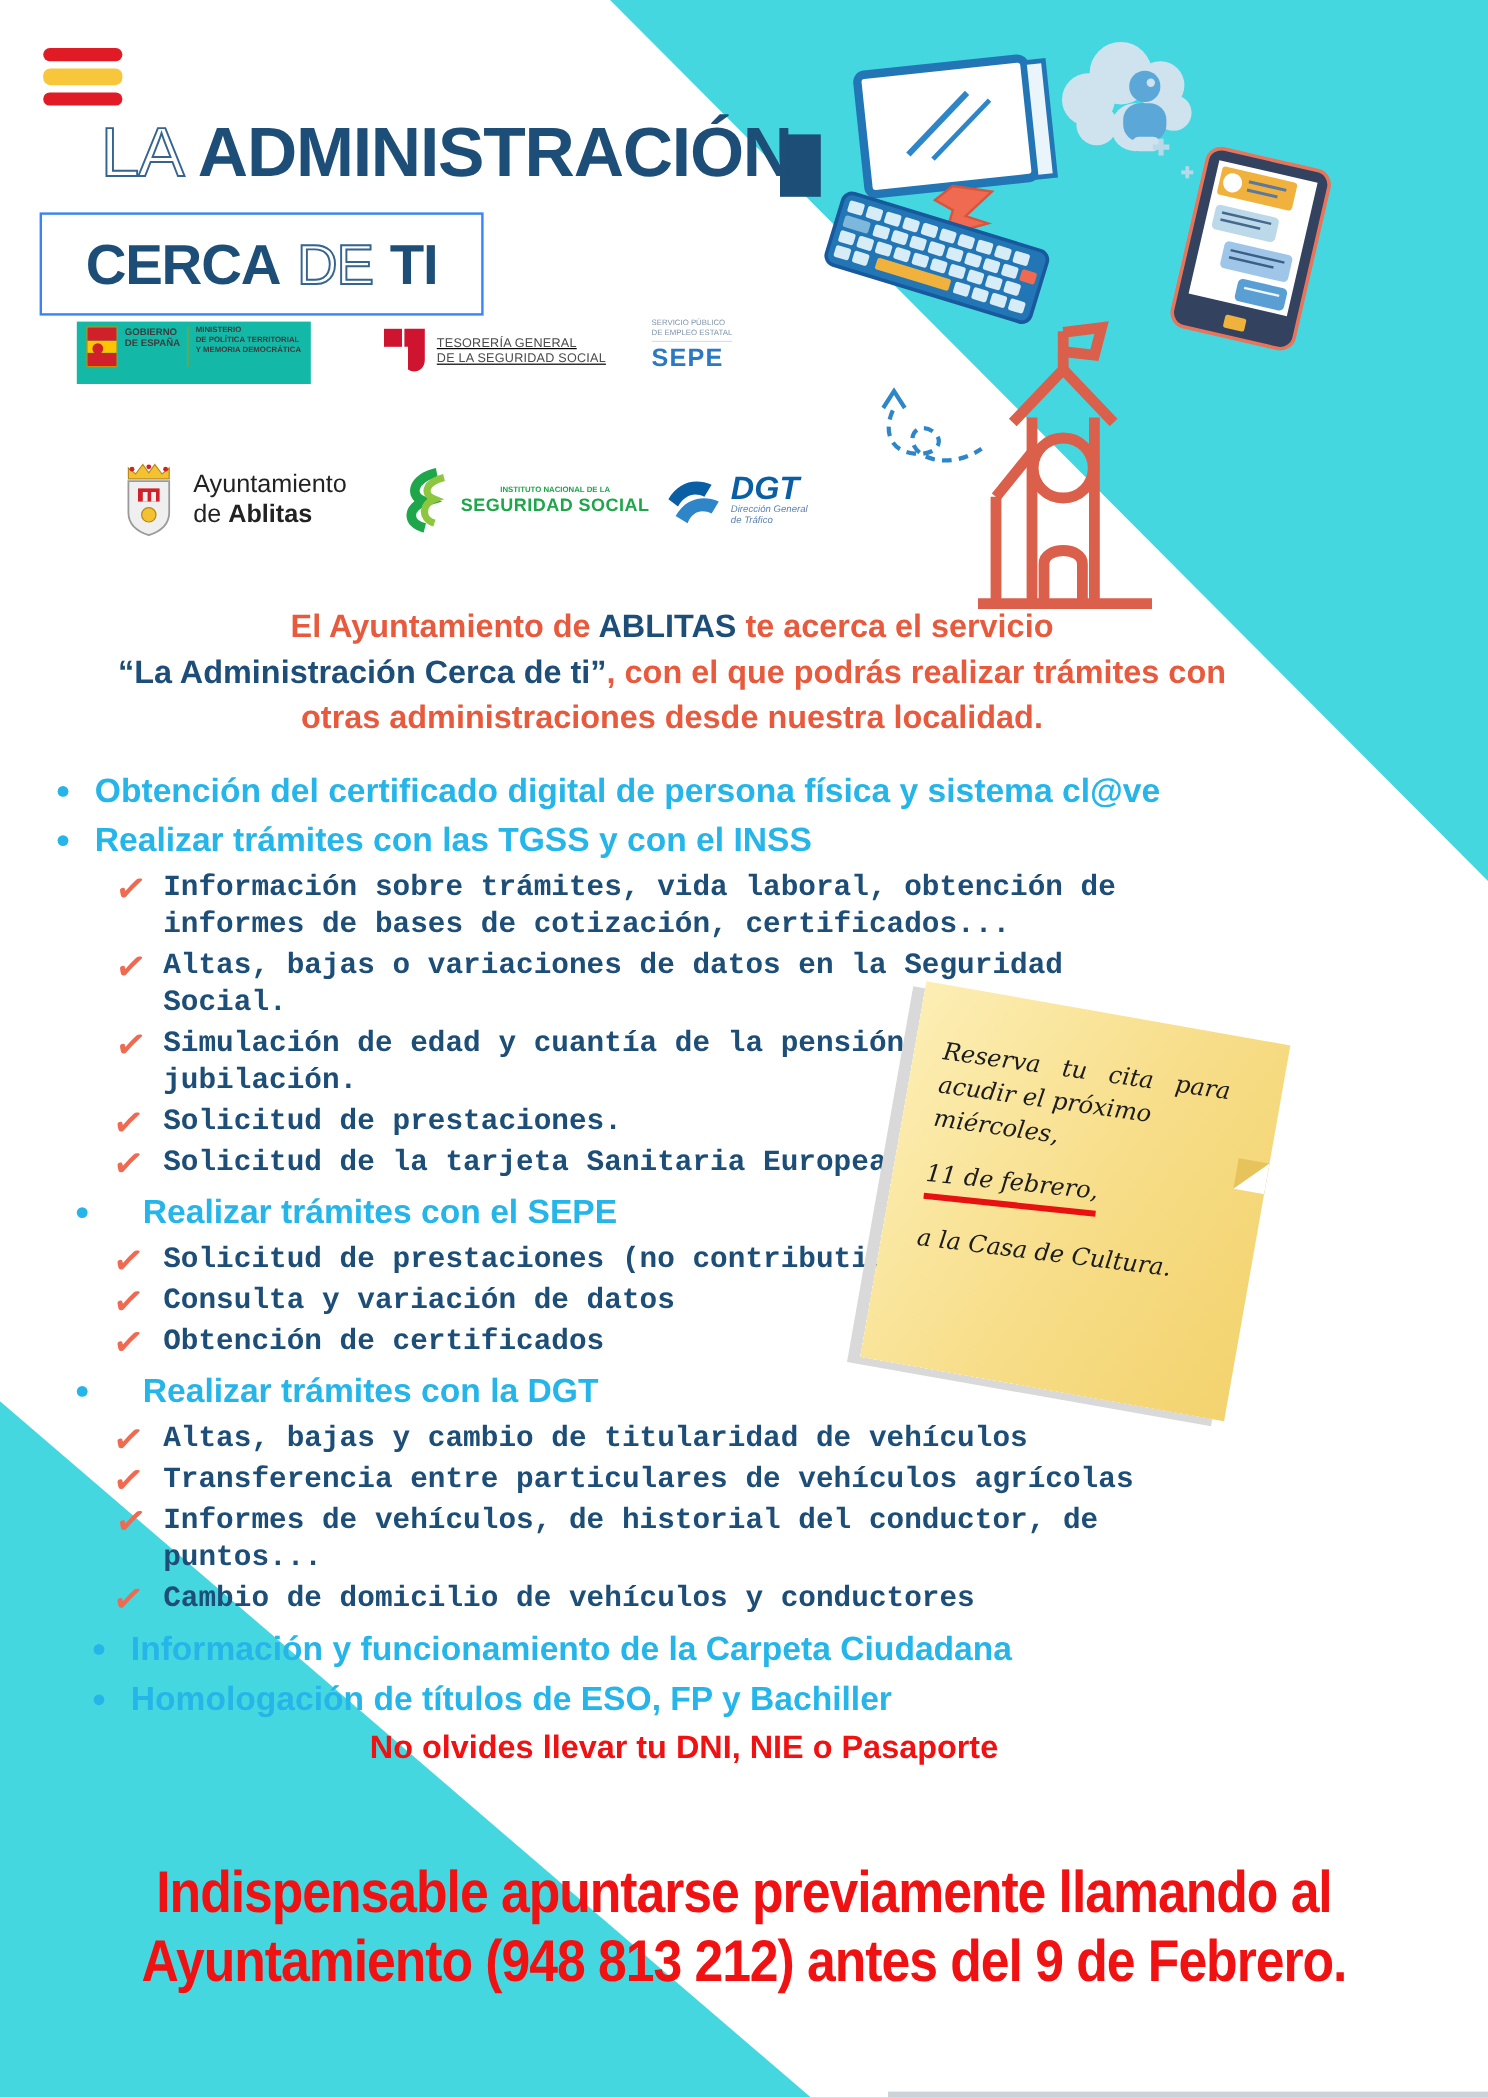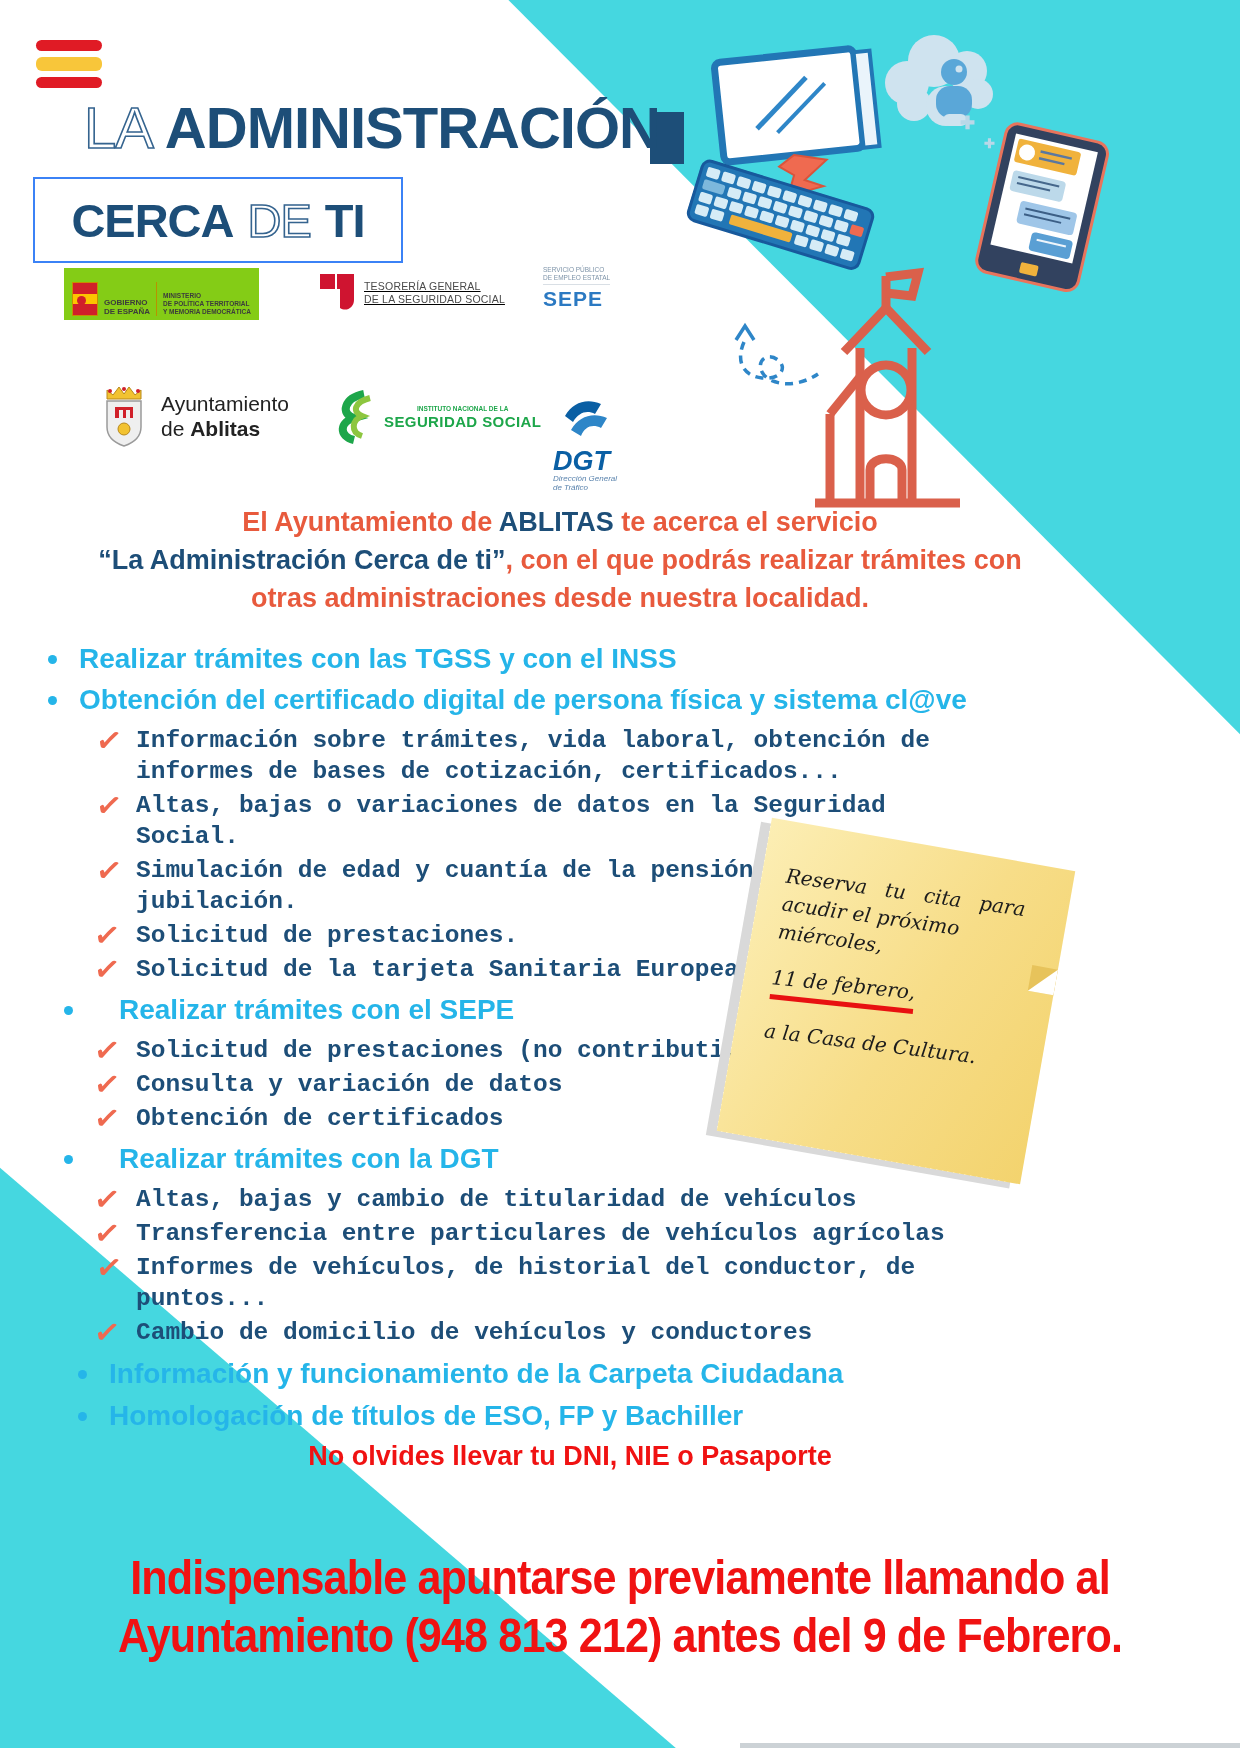--- a/index.html
+++ b/index.html
@@ -24,39 +24,39 @@
   
   .title{position:absolute;left:36px;top:94px;font-size:58px;color:#1d4e78;white-space:nowrap;letter-spacing:-1px;margin-left:48px;}
   .thin{font-weight:400;color:rgba(29,78,120,0);-webkit-text-stroke:1.6px #35648f;}
   .boldt{font-weight:bold;}
   .cerca{position:absolute;left:33px;top:177px;width:366px;height:82px;border:2px solid #3b82f6;
     display:flex;align-items:center;justify-content:center;gap:14px;font-size:47px;color:#1d4e78;letter-spacing:-1px;}
 
   
   .logo{position:absolute;display:flex;align-items:center;gap:8px;}
   .gob{left:64px;top:268px;}
-  .gob-box{display:flex;align-items:flex-end;background:#84cc16;padding:4px 8px;height:44px;gap:6px;}
+  .gob-box{display:flex;align-items:flex-start;background:#14b8a6;padding:4px 8px;height:44px;gap:6px;}
   .gob-flag{width:24px;height:32px;display:flex;flex-direction:column;border:1px solid #c49000;}
   .gob-flag i{flex:1;} .gob-flag .fr{background:#d0202a;} .gob-flag .fy{background:#fdc500;position:relative;}
   .gob-flag .fy b{position:absolute;left:4px;top:2px;width:9px;height:9px;border-radius:50%;background:#d0202a;}
   .gob-txt{font-size:8px;font-weight:bold;color:#3c3c3c;line-height:9px;}
   .gob-div{width:1px;height:34px;background:#b89200;}
   .min-txt{font-size:6.5px;font-weight:bold;color:#3c3c3c;line-height:8px;}
   .tgss{left:318px;top:272px;text-decoration:underline;}
   .tgss-txt{font-size:10.5px;color:#4a4a4a;line-height:13px;letter-spacing:.2px;}
   .sepe{left:543px;top:266px;flex-direction:column;align-items:flex-start;gap:2px;}
   .sepe-cap{font-size:6.5px;color:#7d93a8;line-height:8px;border-bottom:1px solid #d9dfe5;padding-bottom:2px;}
   .sepe-name{font-size:21px;font-weight:bold;color:#2b79c2;letter-spacing:1px;}
   .abl{left:95px;top:383px;}
   .abl-txt{font-size:21px;color:#222;line-height:25px;}
   .inss{left:330px;top:390px;text-align:center;}
   .inss-txt{color:#1da64a;}
   .inss-cap{font-size:6.5px;font-weight:bold;line-height:8px;}
   .inss-name{font-size:15px;font-weight:bold;letter-spacing:.4px;}
-  .dgt{left:553px;top:392px;flex-direction:column;}
+  .dgt{left:553px;top:392px;}
   .dgt-name{font-size:27px;font-weight:bold;font-style:italic;color:#0a5fa4;line-height:26px;}
   .dgt-cap{font-size:8px;font-style:italic;color:#5a83ad;line-height:9px;}
 
   
   .intro{position:absolute;top:503px;left:70px;width:980px;text-align:center;
     font-weight:bold;font-size:27px;line-height:38px;}
   .c-coral{color:#e85a3d;} .c-navy{color:#1d4e78;}
 
   
   .services{position:absolute;top:634px;left:48px;width:960px;}
@@ -308,25 +308,25 @@
 </div>
 
 <div class="intro">
   <span class="c-coral">El Ayuntamiento de </span><span class="c-navy">ABLITAS</span><span class="c-coral"> te acerca el servicio</span><br>
   <span class="c-navy">“La Administración Cerca de ti”</span><span class="c-coral">, con el que podrás realizar trámites con otras administraciones desde nuestra localidad.</span>
 </div>
 
 <div class="services">
     <div class="svc">
       <span class="dot"></span>
+      <span class="svc-label">Obtención del certificado digital de persona física y sistema cl@ve</span>
+    </div>
+    <div class="svc">
+      <span class="dot"></span>
       <span class="svc-label">Realizar trámites con las TGSS y con el INSS</span>
-    </div>
-    <div class="svc">
-      <span class="dot"></span>
-      <span class="svc-label">Obtención del certificado digital de persona física y sistema cl@ve</span>
     </div>
     <div class="chk">
       <span class="tick">✓</span>
       <span class="chk-label">Información sobre trámites, vida laboral, obtención de informes de bases de cotización, certificados...</span>
     </div>
     <div class="chk">
       <span class="tick">✓</span>
       <span class="chk-label">Altas, bajas o variaciones de datos en la Seguridad Social.</span>
     </div>
     <div class="chk">

